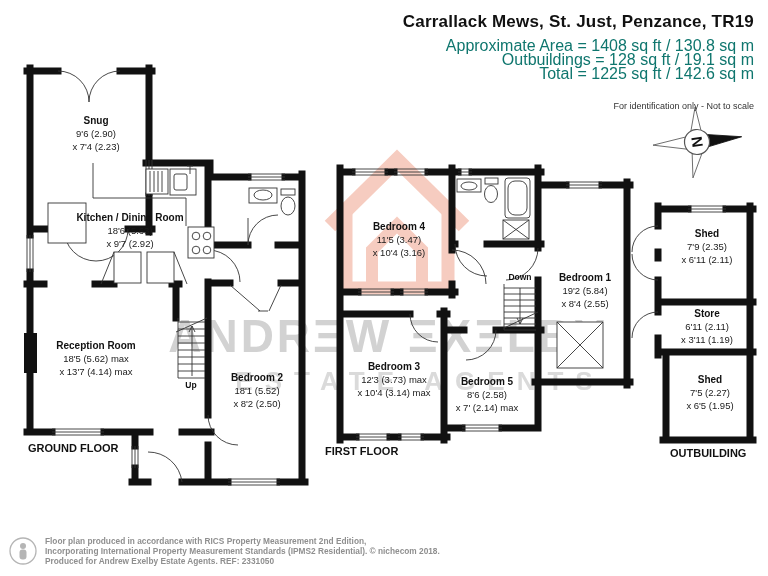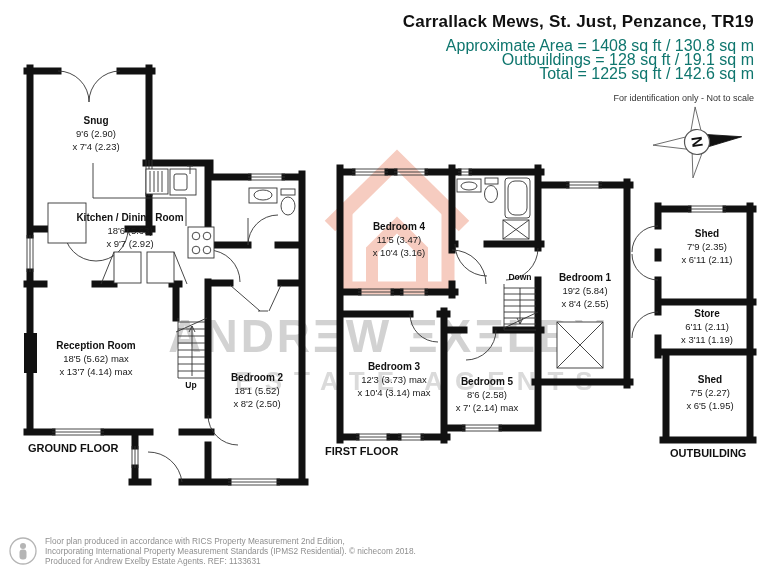--- a/index.html
+++ b/index.html
@@ -1,23 +1,23 @@
 <!DOCTYPE html>
 <html><head>
 <meta charset="utf-8">
 <style>
   html,body{margin:0;padding:0;background:#fff;width:768px;height:576px;overflow:hidden;
     font-family:"Liberation Sans", sans-serif;}
   .page{position:relative;width:768px;height:576px;background:#fff;}
   .header{position:absolute;top:12px;right:14px;text-align:right;color:#111;}
   .header .title{font-size:17px;font-weight:bold;letter-spacing:.2px;margin-bottom:7px;}
   .header .area-line{font-size:16px;line-height:14px;color:#0f766e;}
-  .header .note{font-size:9px;color:#333;margin-top:12px;}
+  .header .note{font-size:9px;color:#333;margin-top:20px;}
   .footer{position:absolute;left:8px;bottom:10px;display:flex;align-items:center;gap:7px;}
-  .footer .lines{font-size:8.3px;line-height:10px;color:#8f8f8f;}
+  .footer .lines{font-size:8.3px;line-height:10px;color:#8f8f8f;font-weight:bold;}
   svg{position:absolute;left:0;top:0;}
   svg text{font-family:"Liberation Sans", sans-serif;}
   .room-name{font-size:10px;font-weight:bold;fill:#111;text-anchor:middle;}
   .room-dim{font-size:9.5px;fill:#1a1a1a;text-anchor:middle;}
   .floor-label{font-size:11px;font-weight:bold;fill:#111;}
   .stair-label{font-size:8.5px;font-weight:bold;fill:#111;text-anchor:middle;}
   .wm-1{font-size:46px;font-weight:bold;fill:#c7c7c7;opacity:.8;text-anchor:middle;letter-spacing:3px;}
   .wm-2{font-size:26px;font-weight:bold;fill:#d4d4d4;opacity:.85;text-anchor:middle;letter-spacing:12px;}
   .wall{stroke:#111;stroke-width:7;fill:none;stroke-linecap:square;}
   .thin{stroke:#333;stroke-width:0.9;fill:none;}
@@ -265,17 +265,17 @@
 
   <div class="footer">
     <svg width="30" height="30" viewBox="0 0 30 30" style="position:static">
       <circle cx="15" cy="15" r="13" fill="none" stroke="#b5b5b5" stroke-width="1.3"></circle>
       <circle cx="15" cy="10" r="3" fill="#b5b5b5"></circle>
       <rect x="11.5" y="13.5" width="7" height="10" rx="3" fill="#b5b5b5"></rect>
     </svg>
     <div class="lines">
       <div>Floor plan produced in accordance with RICS Property Measurement 2nd Edition,</div>
       <div>Incorporating International Property Measurement Standards (IPMS2 Residential).   © nichecom 2018.</div>
-      <div>Produced for Andrew Exelby Estate Agents.   REF: 1133631</div>
+      <div>Produced for Andrew Exelby Estate Agents.   REF: 2331050</div>
     </div>
   </div>
 
 </div>
 
 </body></html>

